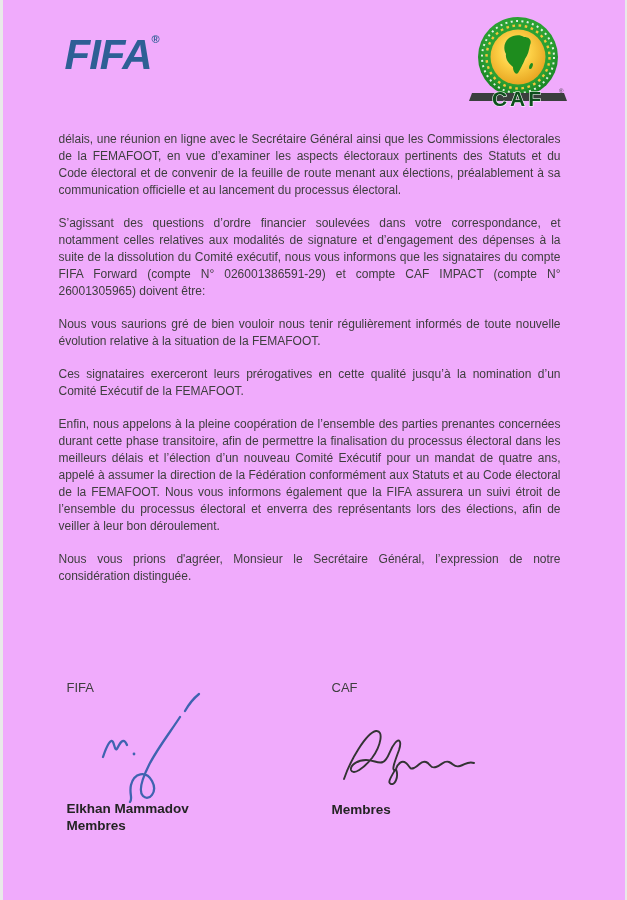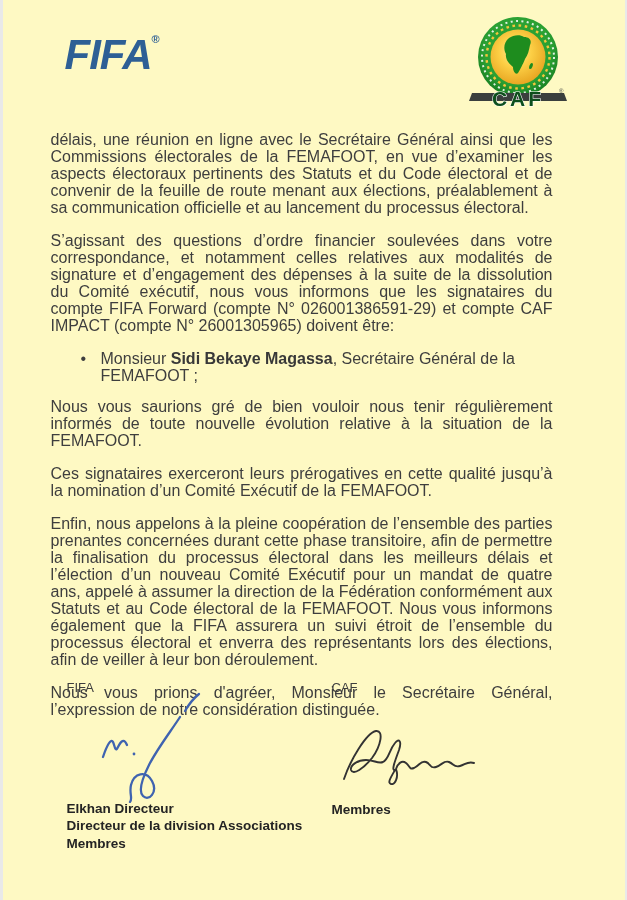--- a/index.html
+++ b/index.html
@@ -2,21 +2,21 @@
 <html><head>
 <meta charset="utf-8">
 <style>
   * { margin: 0; padding: 0; box-sizing: border-box; }
   html, body { background: #e9e9e9; }
   .page {
     position: relative;
     width: 622px;
     height: 900px;
     margin: 0 auto;
-    background: #fef9c3;
+    background: #f0abfc;
     font-family: "Liberation Sans", sans-serif;
     overflow: hidden;
   }
 
   
   .fifa-logo {
     position: absolute;
     left: 62px;
     top: 34px;
     font-size: 42px;
@@ -37,24 +37,24 @@
     position: absolute;
     right: 56px;
     top: 14px;
     width: 102px;
     height: 100px;
   }
 
   
   .letter-body {
     position: absolute;
-    left: 48px;
+    left: 56px;
     top: 131px;
     width: 502px;
-    font-size: 16px;
+    font-size: 12px;
     line-height: 17px;
     color: #3e3e3e;
     text-align: justify;
   }
   .letter-body p { margin: 0 0 16px 0; }
   ul.signatories {
     list-style: none;
     margin: 0 0 14px 0;
     padding-left: 30px;
   }
@@ -139,23 +139,20 @@
       <text x="51" y="91" text-anchor="middle" font-family="Liberation Sans, sans-serif" font-size="21" font-weight="bold" letter-spacing="3" fill="#0d4f1c" stroke="#ffffff" stroke-width="1.1" paint-order="stroke">CAF</text>
       <text x="92" y="78" font-size="6" fill="#3a3f3d">®</text>
     </svg>
   </div>
 
   <div class="letter-body">
     <p>délais, une réunion en ligne avec le Secrétaire Général ainsi que les Commissions électorales de la FEMAFOOT, en vue d’examiner les aspects électoraux pertinents des Statuts et du Code électoral et de convenir de la feuille de route menant aux élections, préalablement à sa communication officielle et au lancement du processus électoral.</p>
     <p>S’agissant des questions d’ordre financier soulevées dans votre correspondance, et notamment celles relatives aux modalités de signature et d’engagement des dépenses à la suite de la dissolution du Comité exécutif, nous vous informons que les signataires du compte FIFA Forward (compte N° 026001386591-29) et compte CAF IMPACT (compte N° 26001305965) doivent être:</p>
 
     <ul class="signatories">
-      <li>
-        <span>Monsieur </span><b>Sidi Bekaye Magassa</b><span>, Secrétaire Général de la FEMAFOOT ;</span>
-      </li>
     </ul>
 
     <p>Nous vous saurions gré de bien vouloir nous tenir régulièrement informés de toute nouvelle évolution relative à la situation de la FEMAFOOT.</p>
     <p>Ces signataires exerceront leurs prérogatives en cette qualité jusqu’à la nomination d’un Comité Exécutif de la FEMAFOOT.</p>
     <p>Enfin, nous appelons à la pleine coopération de l’ensemble des parties prenantes concernées durant cette phase transitoire, afin de permettre la finalisation du processus électoral dans les meilleurs délais et l’élection d’un nouveau Comité Exécutif pour un mandat de quatre ans, appelé à assumer la direction de la Fédération conformément aux Statuts et au Code électoral de la FEMAFOOT. Nous vous informons également que la FIFA assurera un suivi étroit de l’ensemble du processus électoral et enverra des représentants lors des élections, afin de veiller à leur bon déroulement.</p>
     <p>Nous vous prions d'agréer, Monsieur le Secrétaire Général, l’expression de notre considération distinguée.</p>
   </div>
 
   <div class="signatures">
 
@@ -164,23 +161,22 @@
       <div class="sig-box">
         <svg class="sig-fifa-svg" width="130" height="112" viewBox="0 0 130 112">
           <g fill="none" stroke="#3f63b0" stroke-width="2.3" stroke-linecap="round">
             <path d="M18,66 C22,54 26,47 28,51 C30,55 30,62 33,56 C36,50 39,47 42,54"></path>
             <circle cx="49" cy="63" r="1.4" fill="#3f63b0" stroke="none"></circle>
             <path d="M100,20 C104,13 109,7 114,3"></path>
             <path d="M95,26 C86,40 72,58 64,74 C57,88 53,100 58,105 C64,111 73,101 67,90 C61,79 49,82 46,94 C44,102 48,108 45,111"></path>
           </g>
         </svg>
       </div>
-      <div class="sig-name">Elkhan Directeur</div>
+      <div class="sig-name">Elkhan Mammadov</div>
       <div class="sig-title">
-        <div>Directeur de la division Associations</div>
         <div>Membres</div>
       </div>
     </div>
 
     <div class="sig-col right">
       <div class="sig-org">CAF</div>
       <div class="sig-box">
         <svg class="sig-caf-svg" width="150" height="62" viewBox="0 0 150 62">
           <g fill="none" stroke="#333333" stroke-width="1.9" stroke-linecap="round">
             <path d="M6,56 C12,38 28,10 38,8 C46,7 43,23 34,35 C26,45 15,53 13,47 C12,42 20,37 28,37 C36,37 40,41 45,39 C51,36 51,27 57,20 C61,15 64,18 61,27 C57,38 53,48 57,47"></path>

